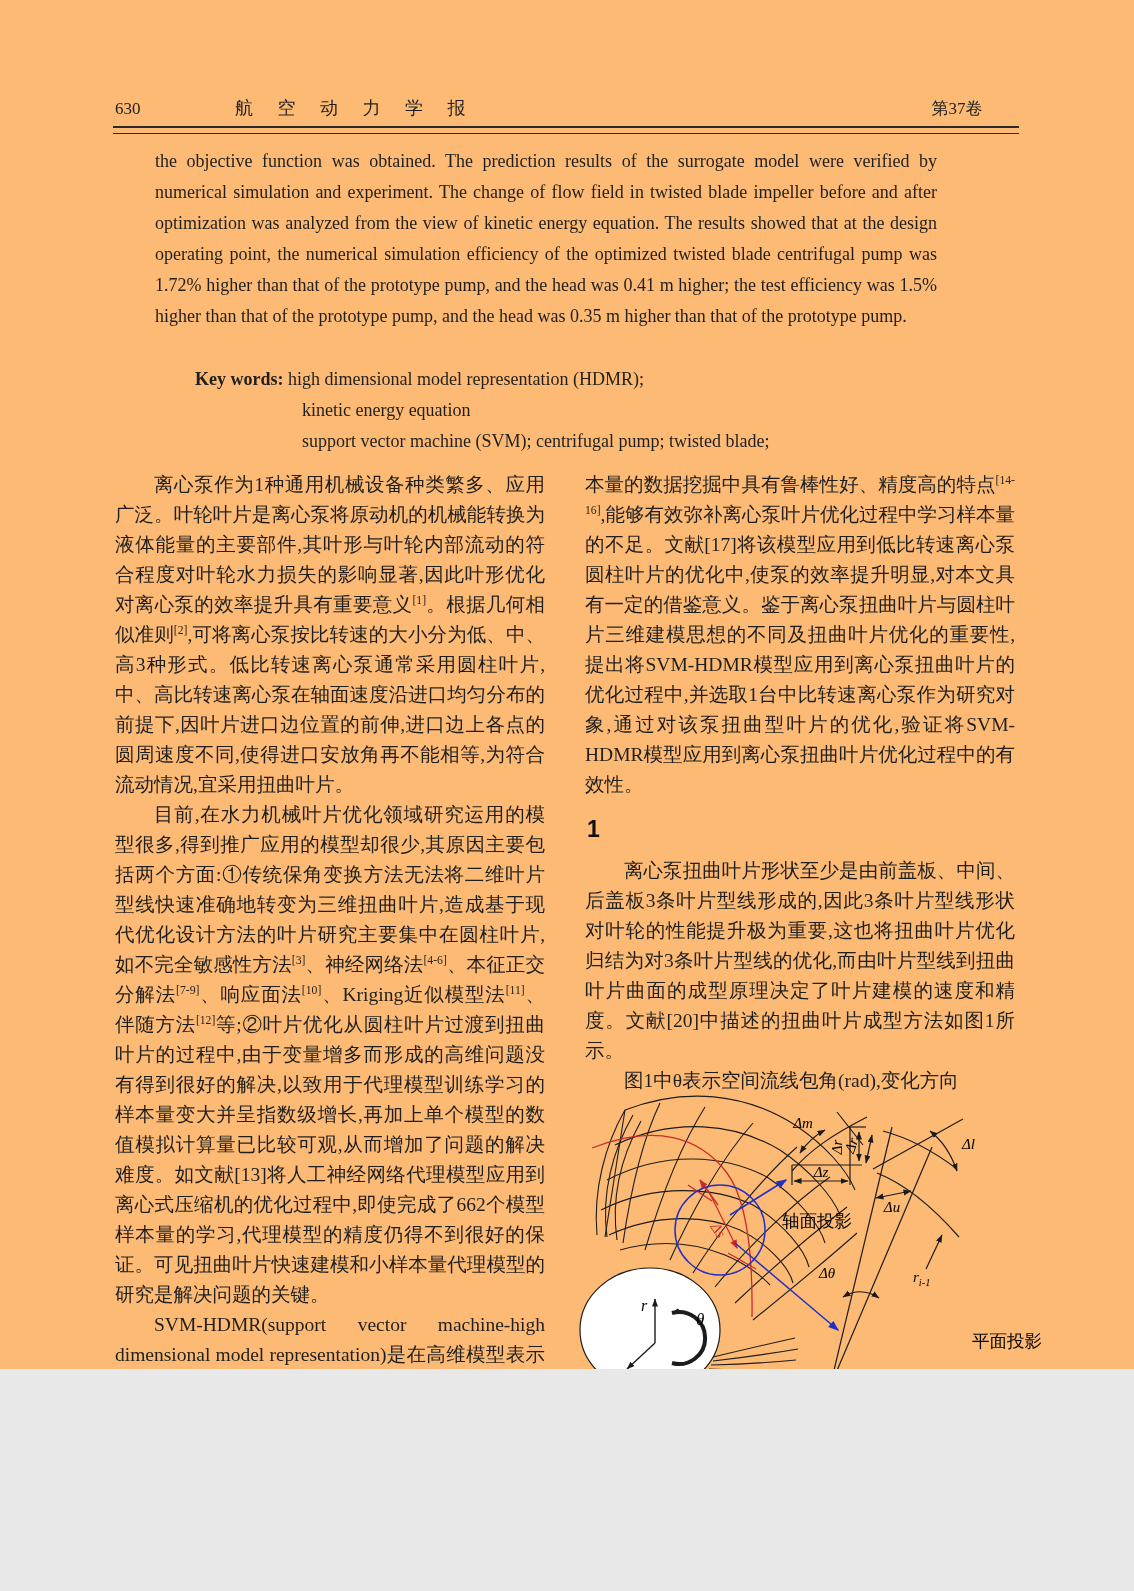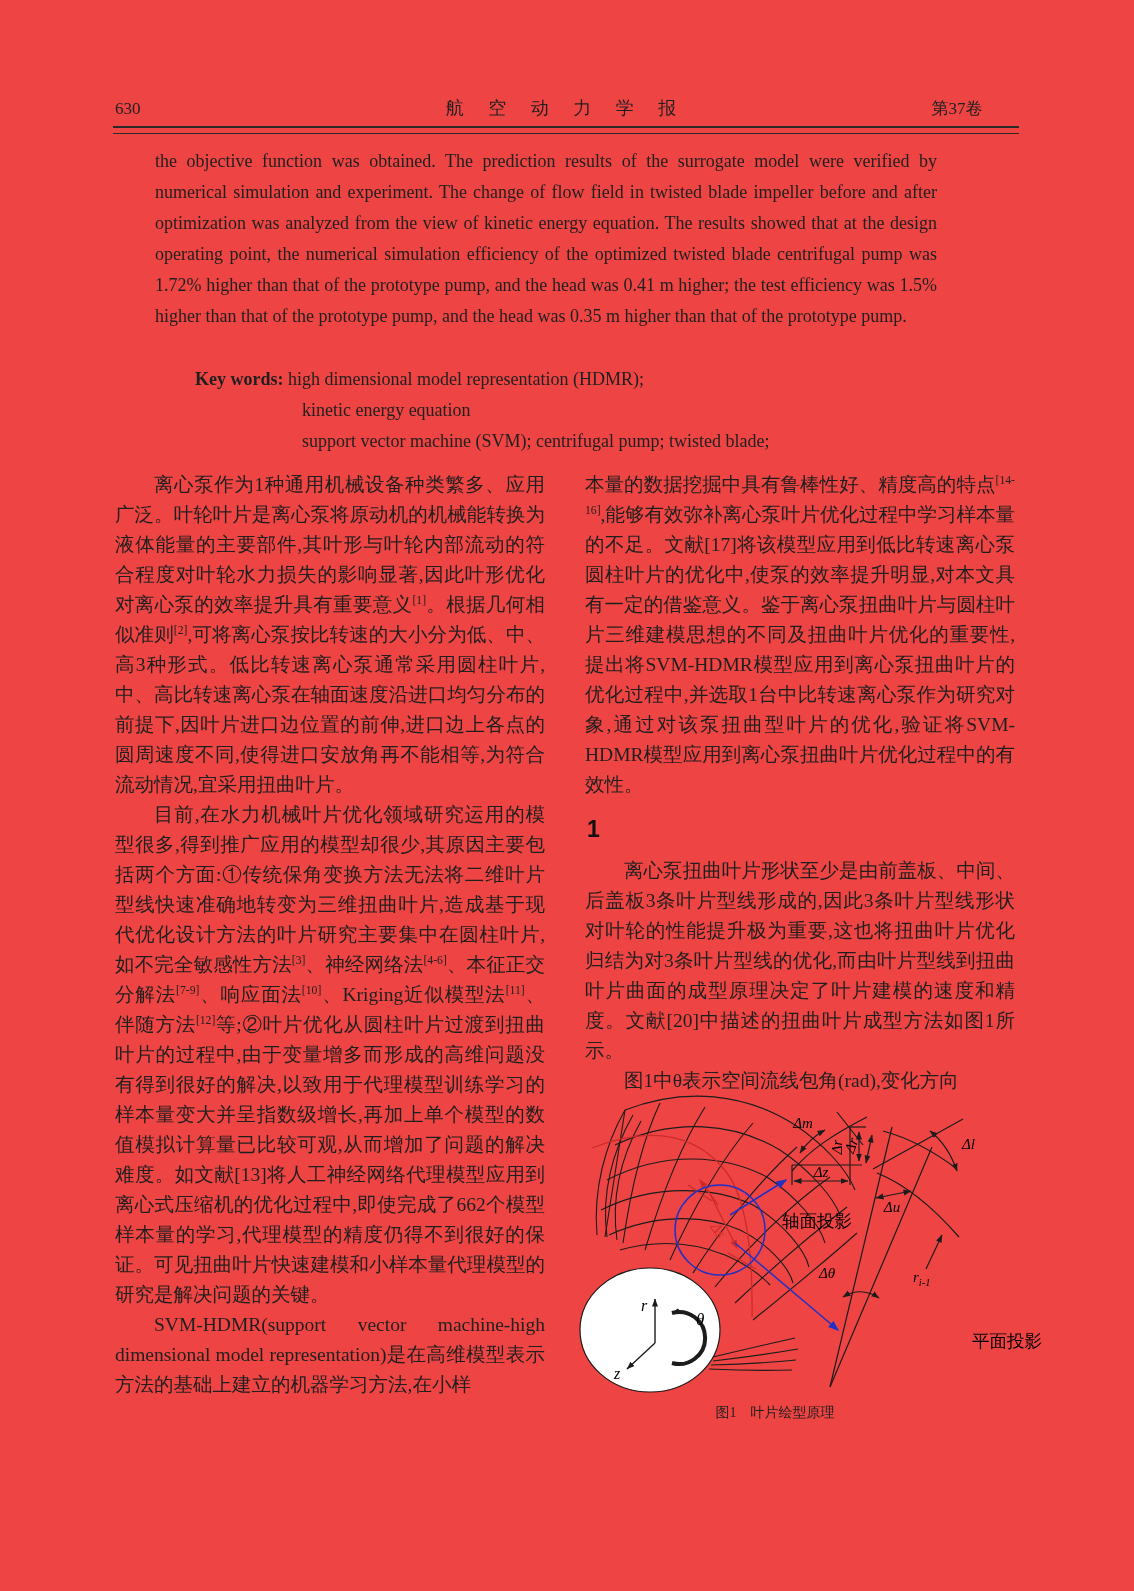--- a/index.html
+++ b/index.html
@@ -1,21 +1,21 @@
 <!DOCTYPE html>
 <html><head>
 <meta charset="utf-8">
 <style>
   html,body{margin:0;padding:0;background:#e8e8e8;}
-  .page{position:relative;width:1134px;height:1591px;background:#ef4444;overflow:hidden;
+  .page{position:relative;width:1134px;height:1369px;background:#fdba74;overflow:hidden;
         font-family:"Liberation Serif","DejaVu Serif",serif;color:#1f1f1f;}
   
   .hdr{position:absolute;left:115px;top:96px;width:902px;display:flex;align-items:baseline;font-size:17px;}
   .hdr .pgno{width:120px;text-align:left;}
-  .hdr .jt{flex:1;text-align:center;letter-spacing:10px;font-size:18px;}
+  .hdr .jt{flex:1;text-align:left;letter-spacing:10px;font-size:18px;}
   .hdr .vol{width:120px;text-align:center;}
   .rule{position:absolute;left:113px;top:126px;width:906px;height:5px;
         border-top:2.4px solid #2a2a2a;border-bottom:1.4px solid #2a2a2a;}
   
   .abs{position:absolute;left:155px;top:146px;width:782px;font-size:18px;line-height:31px;
        text-align:justify;}
   .kw{position:absolute;left:195px;top:364px;width:760px;font-size:18px;line-height:31px;}
   .kw .lbl{font-weight:bold;}
   .kw .cont{margin-left:107px;}
   

